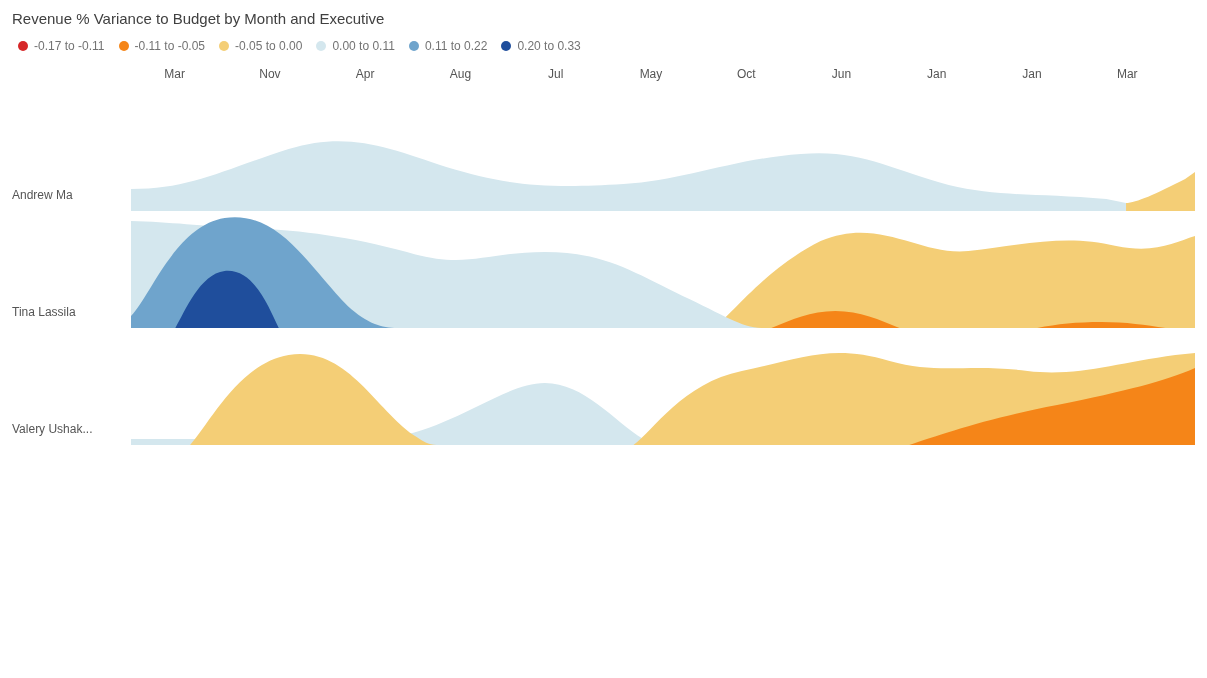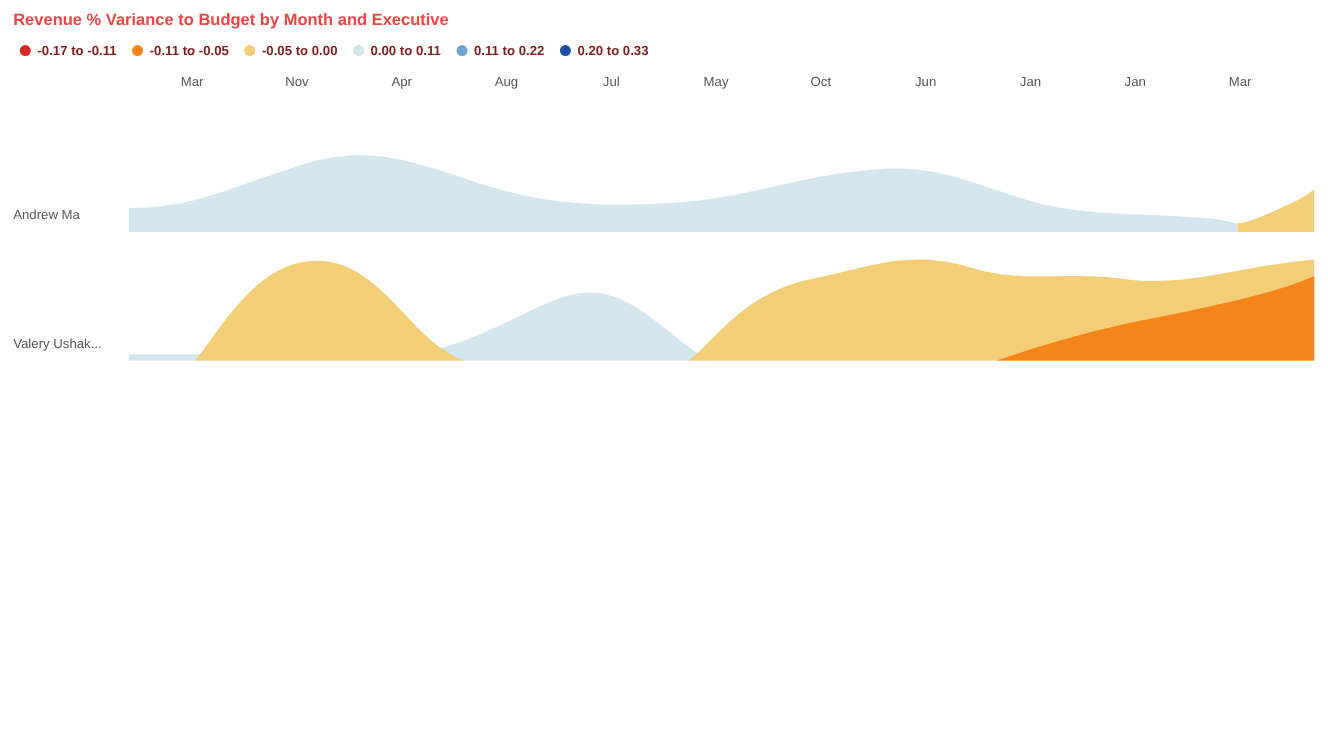--- a/index.html
+++ b/index.html
@@ -1,25 +1,25 @@
 <!DOCTYPE html>
 <html><head>
 <meta charset="utf-8">
 <style>
   html,body{margin:0;padding:0;font-family:"Segoe UI",Arial,sans-serif;background:#fff;color:#222;font-size:13px;}
   .wrap{padding:6px 12px 20px 12px;}
-  .title{font-size:15px;color:#ef4444;margin:4px 0 12px 0;font-weight:700;}
-  .legend{display:flex;align-items:center;gap:14px;flex-wrap:wrap;margin:0 0 14px 6px;font-size:12px;color:#7f1d1d;font-weight:bold;}
+  .title{font-size:15px;color:#404040;margin:4px 0 12px 0;font-weight:400;}
+  .legend{display:flex;align-items:center;gap:14px;flex-wrap:wrap;margin:0 0 14px 6px;font-size:12px;color:#737373;}
   .lg{display:flex;align-items:center;gap:6px;}
   .sw{width:10px;height:10px;border-radius:50%;display:inline-block;}
   .months{display:flex;font-size:12px;color:#555;padding-left:115px;padding-right:20px;justify-content:space-between;}
   .months .m{flex:1;text-align:center;}
   .rows{margin-top:18px;}
   .row{display:flex;align-items:flex-end;margin-bottom:4px;}
-  .row .label{width:100px;padding-right:5px;font-size:12px;color:#555;padding-bottom:10px;flex-shrink:0;white-space:nowrap;overflow:hidden;text-overflow:ellipsis;}
+  .row .label{width:100px;padding-right:19px;font-size:12px;color:#555;padding-bottom:10px;flex-shrink:0;white-space:nowrap;overflow:hidden;text-overflow:ellipsis;}
   .row .plot{flex:1;height:112px;position:relative;border-bottom:1px solid #fff;}
   .row .plot svg{position:absolute;left:0;bottom:0;width:100%;}
   .area{stroke:none;}
   path{vector-effect:non-scaling-stroke;}
 </style>
 </head>
 <body>
 
 <div class="wrap">
   <div class="title">Revenue % Variance to Budget by Month and Executive</div>
@@ -69,20 +69,32 @@
       <div class="row">
         <div class="label">Andrew Ma</div>
         <div class="plot">
           <svg viewBox="0 0 1080 112" preserveAspectRatio="none" style="height: 112px;">
             <path d="M0,112 L0,90 C60,90 90,72 160,50 C220,32 260,48 320,68 C380,86 420,90 500,85 C560,82 610,60 680,55 C740,50 770,70 830,86 C880,98 920,94 990,100 L1010,104 L1010,112 Z" class="area" fill="#d4e7ee"></path>
             <path d="M1010,112 L1010,104 C1020,104 1040,95 1070,80 L1080,73 L1080,112 Z" class="area" fill="#f4ce76"></path>
           </svg>
         </div>
       </div>
       <div class="row">
+        <div class="label">Tina Lassila</div>
+        <div class="plot">
+          <svg viewBox="0 0 1080 112" preserveAspectRatio="none" style="height: 112px;">
+            <path d="M590,112 C610,100 640,55 700,25 C760,0 800,40 850,35 C910,28 950,18 1000,30 C1040,38 1060,26 1080,20 L1080,112 Z" class="area" fill="#f4ce76"></path>
+            <path d="M650,112 C670,104 690,95 715,95 C740,95 760,104 780,112 Z M920,112 C940,108 960,106 985,106 C1010,106 1030,109 1050,112 Z" class="area" fill="#f58518"></path>
+            <path d="M0,112 L0,5 C40,6 70,10 120,12 C170,14 220,20 280,36 C340,54 360,36 420,36 C480,36 510,56 560,80 C600,98 620,112 640,112 Z" class="area" fill="#d4e7ee"></path>
+            <path d="M0,112 L0,100 C20,80 45,10 95,2 C150,-6 180,50 220,90 C240,108 255,112 270,112 Z" class="area" fill="#6fa4cc"></path>
+            <path d="M45,112 C55,95 70,58 95,55 C125,52 140,92 150,112 Z" class="area" fill="#1f4e9c"></path>
+          </svg>
+        </div>
+      </div>
+      <div class="row">
         <div class="label">Valery Ushak...</div>
         <div class="plot">
           <svg viewBox="0 0 1080 112" preserveAspectRatio="none" style="height: 112px;">
             <path d="M0,112 L0,106 L70,106 L200,108 C230,108 270,108 310,92 C360,72 390,50 420,50 C460,50 490,88 520,106 C528,110 535,112 545,112 Z" class="area" fill="#d4e7ee"></path>
             <path d="M60,112 C80,90 110,30 160,22 C220,12 250,80 290,104 C296,108 302,112 310,112 Z M510,112 C530,98 560,50 620,38 C680,26 710,10 770,28 C820,42 850,30 910,38 C960,44 1000,30 1060,22 L1080,20 L1080,112 Z" class="area" fill="#f4ce76"></path>
             <path d="M790,112 C820,102 870,85 940,72 C1010,58 1050,48 1080,35 L1080,112 Z" class="area" fill="#f58518"></path>
           </svg>
         </div>
       </div>
     </div>

